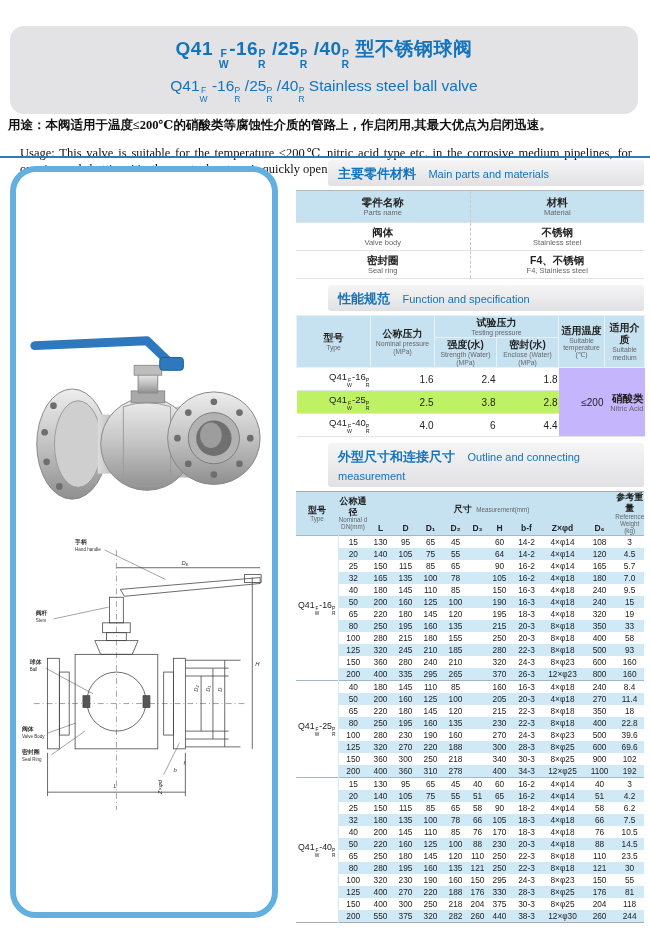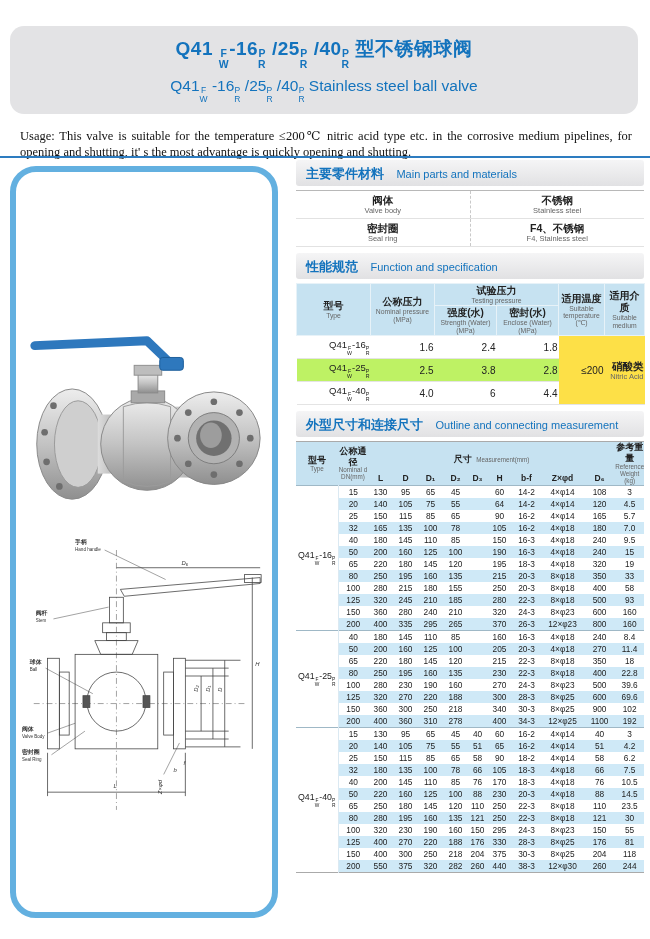--- a/index.html
+++ b/index.html
@@ -16,40 +16,40 @@
   .usage-zh{font-family:"Liberation Serif","DejaVu Serif",serif;font-weight:bold;font-size:12.5px;margin:0 0 2px 0;}
   .usage-en{font-family:"Liberation Serif","DejaVu Serif",serif;font-size:12.5px;margin:12px;text-align:justify;line-height:1.25;}
   .divider{position:absolute;left:0;top:156px;width:650px;border-top:2px solid #2d7cc0;}
   
   .left-panel{position:absolute;left:10px;top:166px;width:256px;height:740px;border:6px solid #63b0e0;
               border-radius:26px;background:#fff;overflow:hidden;}
   .photo-wrap{margin-top:96px;display:flex;justify-content:center;}
   .drawing-wrap{margin-top:22px;display:flex;justify-content:center;}
   
   .right-panel{position:absolute;left:296px;top:160px;width:348px;}
-  .sec-head{background:linear-gradient(180deg,#f5f5f6,#e1e1e3);padding:4px 6px 3px 10px;margin-bottom:4px;border-radius:3px;}
+  .sec-head{background:linear-gradient(180deg,#f5f5f6,#e1e1e3);padding:4px 6px 3px 10px;margin-bottom:4px;border-radius:3px;margin-left:32px;}
   .sec-zh{color:#1373bd;font-weight:bold;font-size:13px;margin-right:8px;}
   .sec-en{color:#1373bd;font-size:11px;}
   table{border-collapse:collapse;table-layout:fixed;width:100%;}
   .c-zh{font-size:10.5px;font-weight:bold;color:#222;line-height:1.2;}
   .c-en{font-size:7.5px;color:#666;font-weight:normal;line-height:1.1;}
   
   #materials-table{border-top:1px solid #b8b8b8;border-bottom:1px solid #b8b8b8;margin-bottom:6px;}
   #materials-table th{background:#c6e2f1;height:29px;}
   #materials-table td{height:25px;}
   #materials-table td,#materials-table th{text-align:center;vertical-align:middle;border-bottom:1px solid #e2e2e2;}
   #materials-table td:first-child,#materials-table th:first-child{border-right:1px dashed #c9c9c9;}
   #materials-table tr.alt td{background:#cfe9f7;}
   
   #spec-table{border-top:1px solid #b8b8b8;border-bottom:1px solid #b8b8b8;margin-bottom:6px;}
   #spec-table th{background:#c6e2f1;vertical-align:middle;text-align:center;border:1px solid #e7f2f8;padding:1px;}
   #spec-table th .c-zh{font-size:10px;}
   #spec-table th .c-en{font-size:6.8px;}
   #spec-table td{height:20px;font-size:10px;color:#222;text-align:right;border-bottom:1px solid #e4e4e4;}
-  #spec-table td.merge{background:#fde047;}
+  #spec-table td.merge{background:#c4b5fd;}
   #spec-table td.type-td{font-size:9.5px;}
   #spec-table tr.alt td{background:#bef264;}
   
   #dim-table{border-top:1px solid #aaa;border-bottom:1px solid #aaa;}
   #dim-table th{background:#c6e2f1;padding:0;vertical-align:middle;text-align:center;}
   #dim-table th .c-zh{font-size:9px;}
   #dim-table th .c-en{font-size:6.3px;}
   #dim-table th.sub{font-size:8.5px;height:13px;color:#222;}
   #dim-table td{font-size:8.3px;height:12px;line-height:12px;padding:0;text-align:center;color:#222;white-space:nowrap;}
   #dim-table tr.alt td{background:#cfe9f7;}
@@ -88,20 +88,21 @@
         </span> /25<span class="stk">
           <span>P</span>
           <span>R</span>
         </span> /40<span class="stk">
           <span>P</span>
           <span>R</span>
         </span>  Stainless steel  ball valve</div>
   </div>
 
   <div class="usage">
+    <p class="usage-zh">用途：本阀适用于温度≤200℃的硝酸类等腐蚀性介质的管路上，作启闭用,其最大优点为启闭迅速。</p>
     <p class="usage-en">Usage: This valve is suitable for the temperature ≤200℃ nitric acid type etc. in the corrosive medium pipelines, for opening and shutting, it' s the most advantage is quickly opening and shutting.</p>
   </div>
 
   <div class="divider"></div>
 
   <div class="left-panel">
     <div class="photo-wrap">
       <svg width="246" height="238" viewBox="0 0 250 240">
         <defs>
           <linearGradient id="gm" x1="0" y1="0" x2="0" y2="1">
@@ -207,20 +208,30 @@
   </div>
 
   <div class="right-panel">
 
     <div class="sec-head">
       <span class="sec-zh">主要零件材料</span>
       <span class="sec-en">Main parts and materials</span>
     </div>
     <table id="materials-table">
         <tbody>
+          <tr>
+            <th>
+              <div class="c-zh">零件名称</div>
+              <div class="c-en">Parts name</div>
+            </th>
+            <th>
+              <div class="c-zh">材料</div>
+              <div class="c-en">Material</div>
+            </th>
+          </tr>
           <tr class="">
             <td>
               <div class="c-zh">阀体</div>
               <div class="c-en">Valve body</div>
             </td>
             <td>
               <div class="c-zh">不锈钢</div>
               <div class="c-en">Stainless steel</div>
             </td>
           </tr>

